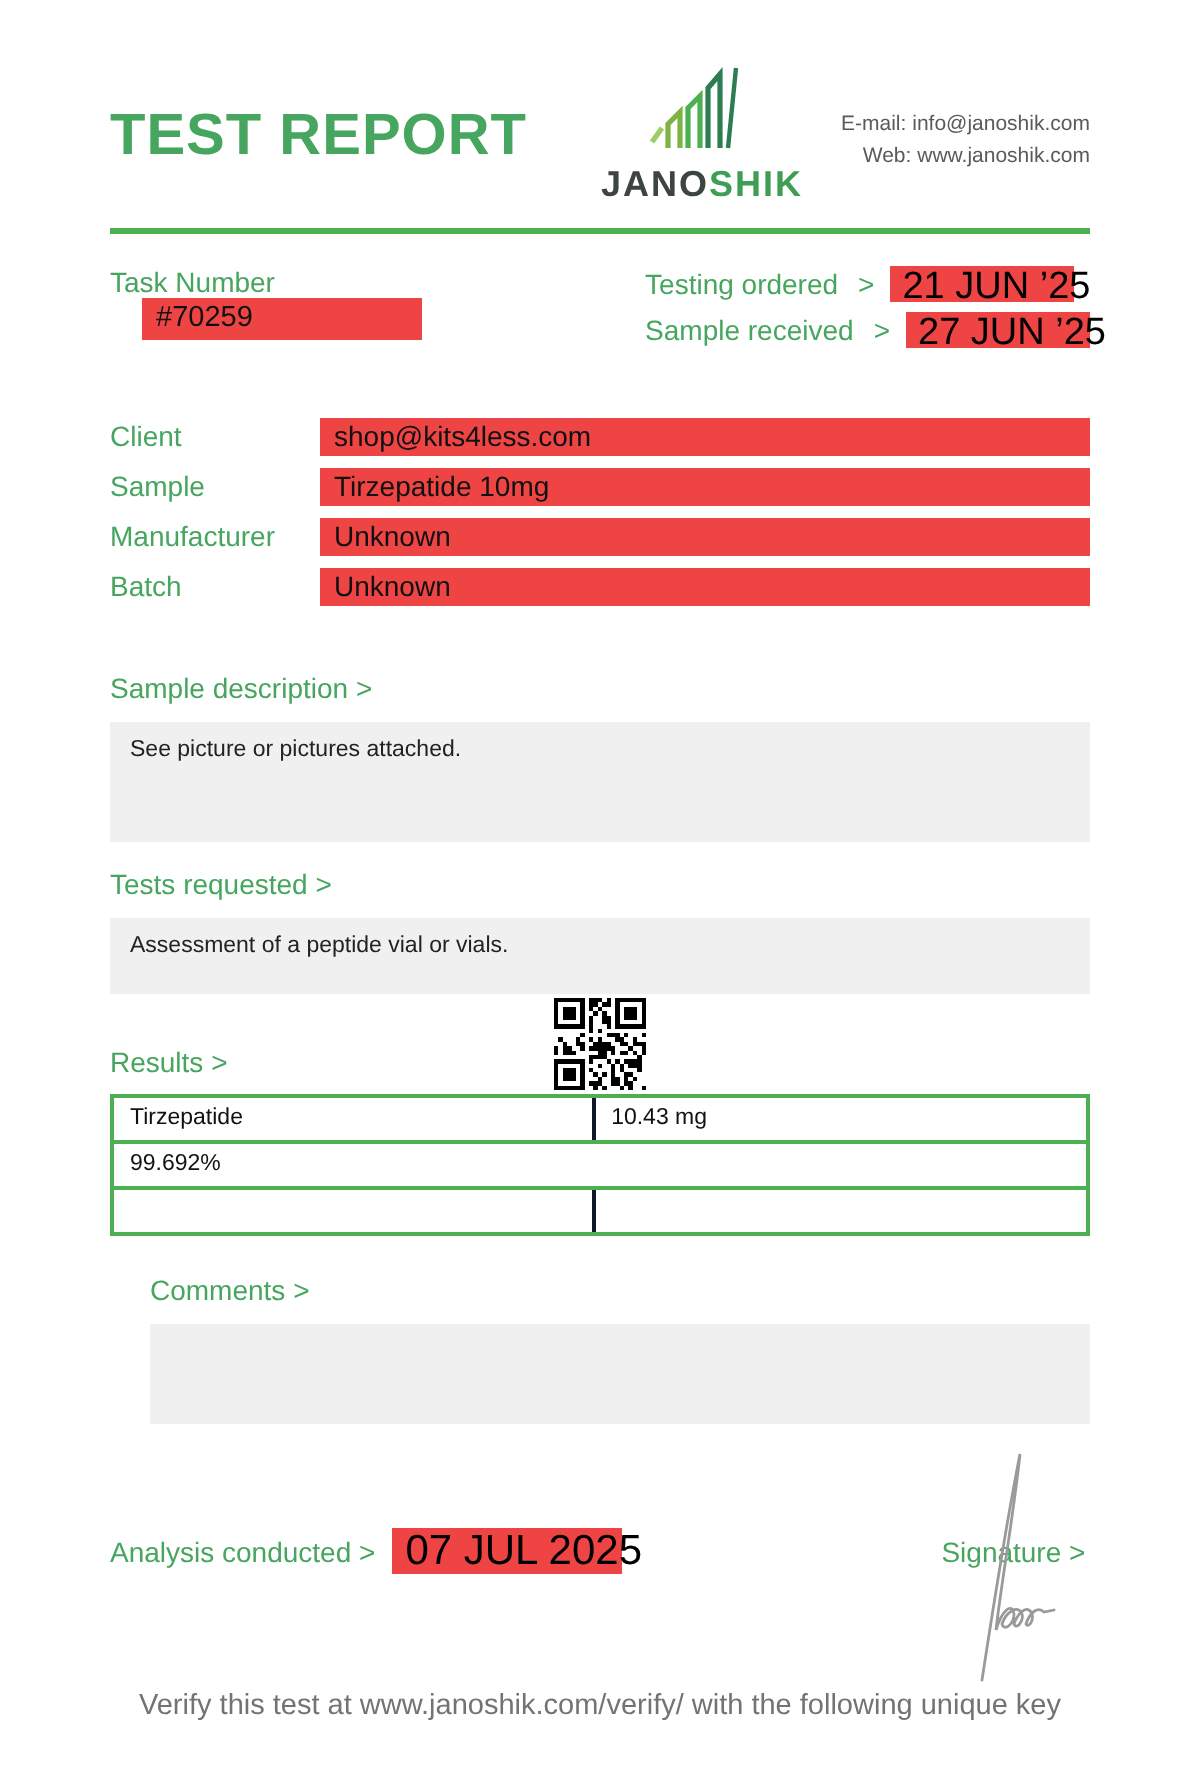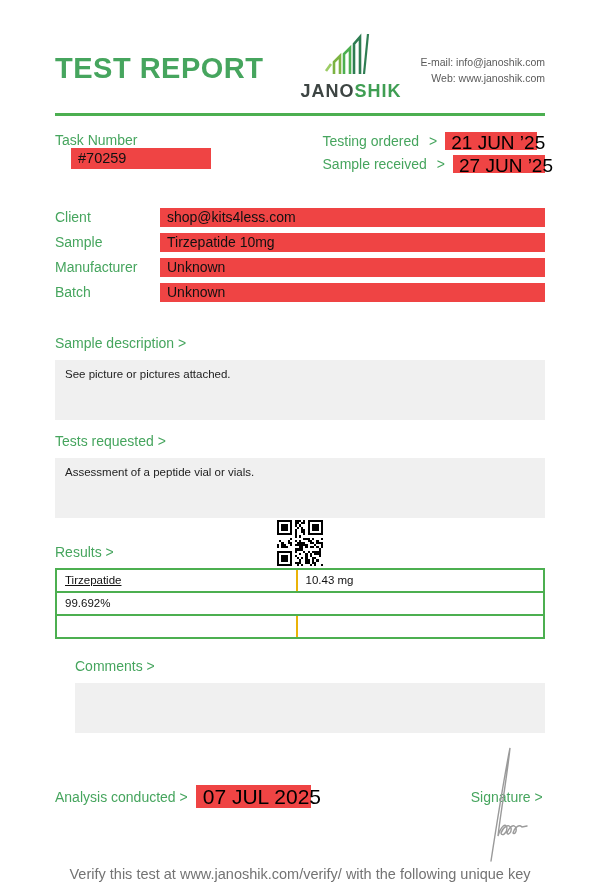--- a/index.html
+++ b/index.html
@@ -37,33 +37,33 @@
   .info-row { display:flex; align-items:flex-start; margin-bottom:6px; }
   .info-row .green-label { width:105px; line-height:19px; }
   .info-value { flex:1; height:19px; line-height:19px; padding-left:7px; font-size:14px; }
 
   
   .section-heading { color:#46a55e; font-size:14px; }
   .body-box { background:#f0f0f0; margin-top:9px; padding:8px 10px; font-size:11.5px; color:#222; }
   .sd { margin-top:33px; }
   .sd .body-box { height:60px; }
   .tr-sec { margin-top:13px; }
-  .tr-sec .body-box { height:60px; }
+  .tr-sec .body-box { height:38px; }
 
   
   .results { margin-top:0; }
   .results-header { position:relative; height:46px; }
   .results-header .section-heading { position:absolute; left:0; bottom:4px; }
   .qr-wrap { position:absolute; left:50%; transform:translateX(-50%); bottom:-2px;
              width:46px; height:46px; background:#fff; }
   .rtable { border:2px solid #4caf50; margin-top:4px; }
   .rrow { display:flex; border-top:2px solid #4caf50; }
   .rrow:first-child { border-top:none; }
   .rcell { height:21px; line-height:20px; font-size:11.5px; padding-left:8px; color:#111; }
-  .rcell.c1 { width:49.5%; border-right:2px solid #eab308;text-decoration:underline; }
+  .rcell.c1 { width:49.5%; border-right:2px solid #0f172a; }
   .rcell.c2 { flex:1; }
 
   
   .comments { margin-top:19px;margin-left:20px; }
   .comments .body-box { height:50px; }
 
   
   .bottom-row { margin-top:52px; display:flex; align-items:center; position:relative; }
   .analysis-value { width:115px; height:23px; line-height:23px; margin-left:8px;
                     padding-left:7px; font-size:21px; color:#000; white-space:nowrap; }

